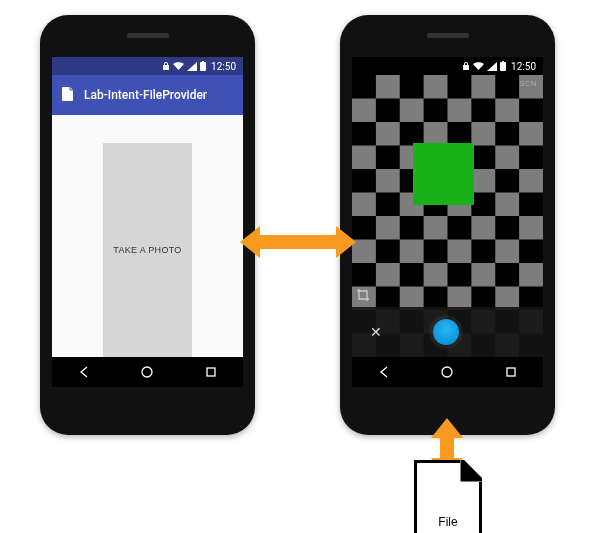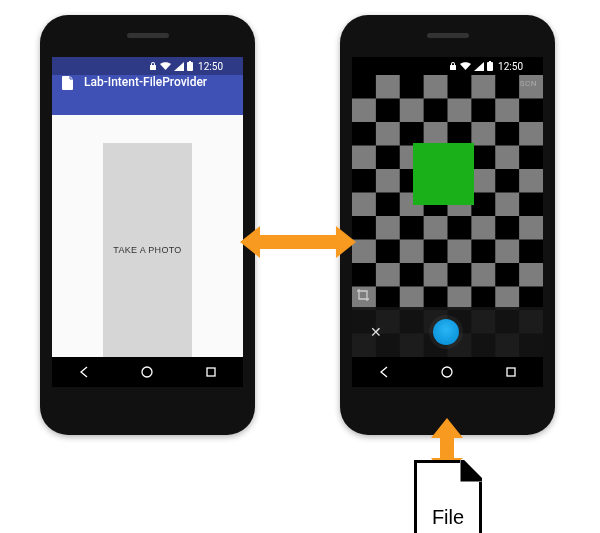--- a/index.html
+++ b/index.html
@@ -4,27 +4,27 @@
 <style>
   * { box-sizing: border-box; margin: 0; padding: 0; }
   body { width: 600px; height: 533px; font-family: Roboto, Arial, sans-serif; background: #fff; position: relative; }
   .stage { position: relative; width: 600px; height: 533px; }
 
   .phone { position: absolute; width: 215px; height: 420px; background: #111; border-radius: 28px; box-shadow: 0 2px 6px rgba(0,0,0,.3); }
   .phone .spk { position: absolute; top: 18px; left: 50%; transform: translateX(-50%); width: 42px; height: 5px; background: #333; border-radius: 3px; }
   .phone .screen { position: absolute; top: 42px; left: 12px; right: 12px; bottom: 48px; background: #000; overflow: hidden; }
 
   
-  .statusbar { height: 18px; background: #2f3a86; display: flex; justify-content: flex-end; align-items: center; padding: 0 20px; gap: 3px; }
+  .statusbar { height: 18px; background: #2f3a86; display: flex; justify-content: flex-end; align-items: center; padding: 0 7px; gap: 3px; }
   .statusbar.dark { background: #000; }
   .st-icon { display: inline-flex; align-items: center; justify-content: center; }
   .clock { color: #fff; font-size: 10px; margin-left: 2px; }
 
   
-  .appbar { height: 40px; background: #3f51b5; display: flex; align-items: flex-start; padding: 0 10px; gap: 10px; }
+  .appbar { height: 40px; background: #3f51b5; display: flex; align-items: center; padding: 0 10px; gap: 10px; }
   .appbar-title { color: #fff; font-size: 12px; font-weight: 500; }
 
   .appbody { background: #fafafa; height: calc(100% - 18px - 40px - 30px); display: flex; justify-content: center; padding-top: 28px; }
   .btn { background: #d6d6d6; border: none; padding: 6px 10px; font-size: 9px; letter-spacing: .3px; color: #333; cursor: pointer; }
 
   
   .navbar { position: absolute; bottom: 0; left: 0; right: 0; height: 30px; background: #000; display: flex; justify-content: space-around; align-items: center; }
   .navkey { width: 16px; height: 16px; display: flex; align-items: center; justify-content: center; }
 
   
@@ -45,21 +45,21 @@
   .arrow-h::after { right: -18px; border-left: 20px solid #f79a1f; }
 
   .arrow-v { position: absolute; width: 14px; background: #f79a1f; }
   .arrow-v::before, .arrow-v::after { content: ""; position: absolute; left: 50%; transform: translateX(-50%); width: 0; height: 0; border-left: 16px solid transparent; border-right: 16px solid transparent; }
   .arrow-v::before { top: -18px; border-bottom: 20px solid #f79a1f; }
   .arrow-v::after { bottom: -18px; border-top: 20px solid #f79a1f; }
 
   
   .file { position: absolute; width: 68px; height: 78px; border: 3px solid #000; background: #fff; display: flex; align-items: flex-end; justify-content: center; padding-bottom: 6px; }
   .file .foldbg { position: absolute; top: -4px; right: -4px; width: 22px; height: 22px; background: #fff; }
-  .file-label { font-size: 20px; font-family: Arial, sans-serif; }
+  .file-label { font-size: 12px; font-family: Arial, sans-serif; }
 </style>
 </head>
 <body>
 
 <div class="stage">
 
   <div class="phone" style="left:40px; top:15px;">
     <div class="spk"></div>
     <div class="screen">
       <div class="statusbar">

